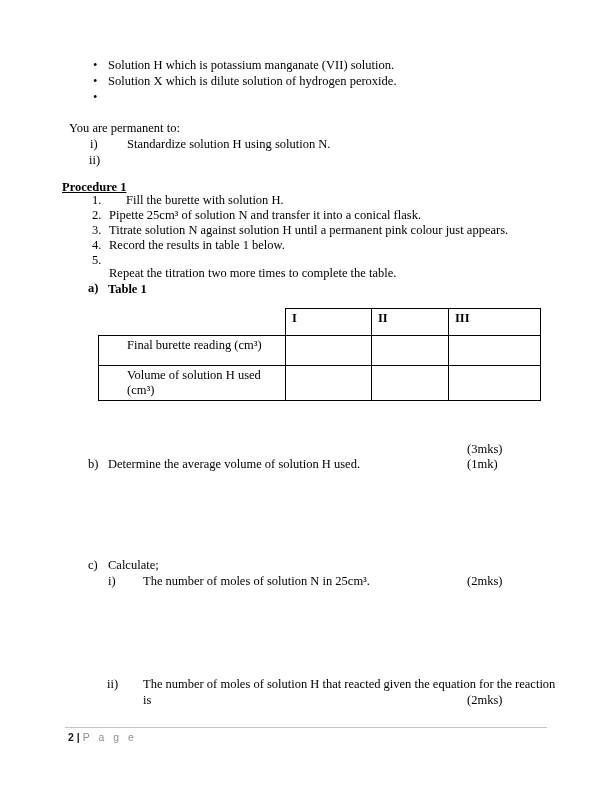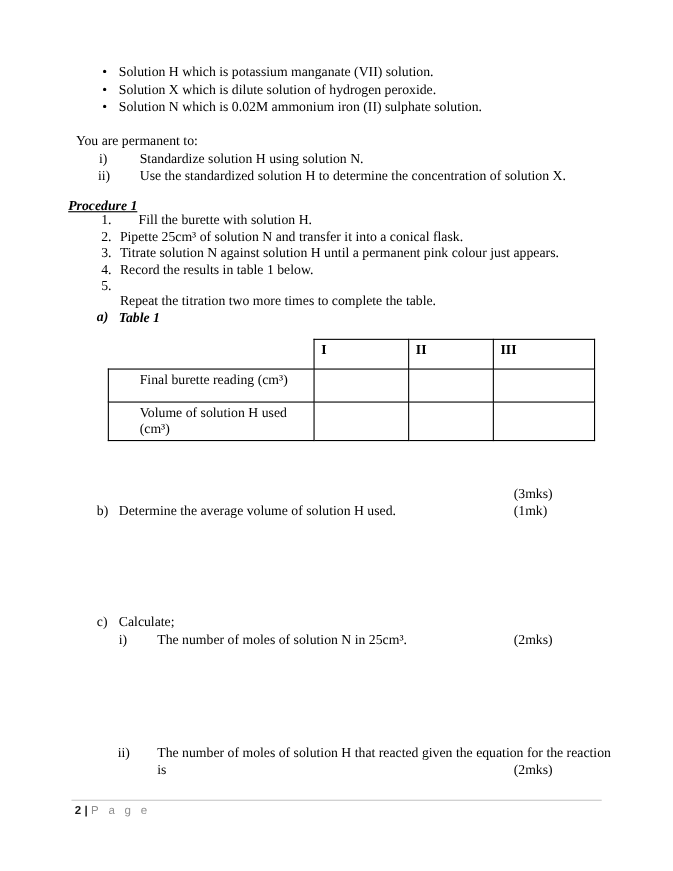--- a/index.html
+++ b/index.html
@@ -12,21 +12,21 @@
     font-family: "Liberation Serif", serif;
   }
   .t {
     position: absolute;
     white-space: nowrap;
     font-size: 12.5px;
     line-height: 16px;
     color: #000000;
     font-family: "Liberation Serif", serif;
   }
-  .b { font-weight: bold; font-style: italic; }
+  .b { font-weight: bold; }
   .u { text-decoration: underline; }
   .ttable {
     position: absolute;
     top: 308px;
     left: 98px;
     border-collapse: collapse;
     table-layout: fixed;
     font-size: 12.5px;
     color: #000;
   }
@@ -64,27 +64,25 @@
 </head>
 <body>
 
 <div class="page">
 
   <span class="t" style="top:57px;left:93px">•</span>
   <span class="t" style="top:57px;left:108px">Solution H which is potassium manganate (VII) solution.</span>
   <span class="t" style="top:73px;left:93px">•</span>
   <span class="t" style="top:73px;left:108px">Solution X which is dilute solution of hydrogen peroxide.</span>
   <span class="t" style="top:89px;left:93px">•</span>
-  <span class="t" style="top:89px;left:108px">Solution N which is 0.02M ammonium iron (II) sulphate solution.</span>
 
   <span class="t" style="top:120px;left:69px">You are permanent to:</span>
   <span class="t" style="top:136px;left:90px">i)</span>
   <span class="t" style="top:136px;left:127px">Standardize solution H using solution N.</span>
   <span class="t" style="top:152px;left:89px">ii)</span>
-  <span class="t" style="top:152px;left:127px">Use the standardized solution H to determine the concentration of solution X.</span>
 
   <span class="t b u" style="top:179px;left:62px">Procedure 1</span>
   <span class="t" style="top:192px;left:92px">1.</span>
   <span class="t" style="top:192px;left:126px">Fill the burette with solution H.</span>
   <span class="t" style="top:207px;left:92px">2.</span>
   <span class="t" style="top:207px;left:109px">Pipette 25cm³ of solution N and transfer it into a conical flask.</span>
   <span class="t" style="top:222px;left:92px">3.</span>
   <span class="t" style="top:222px;left:109px">Titrate solution N against solution H until a permanent pink colour just appears.</span>
   <span class="t" style="top:237px;left:92px">4.</span>
   <span class="t" style="top:237px;left:109px">Record the results in table 1 below.</span>

